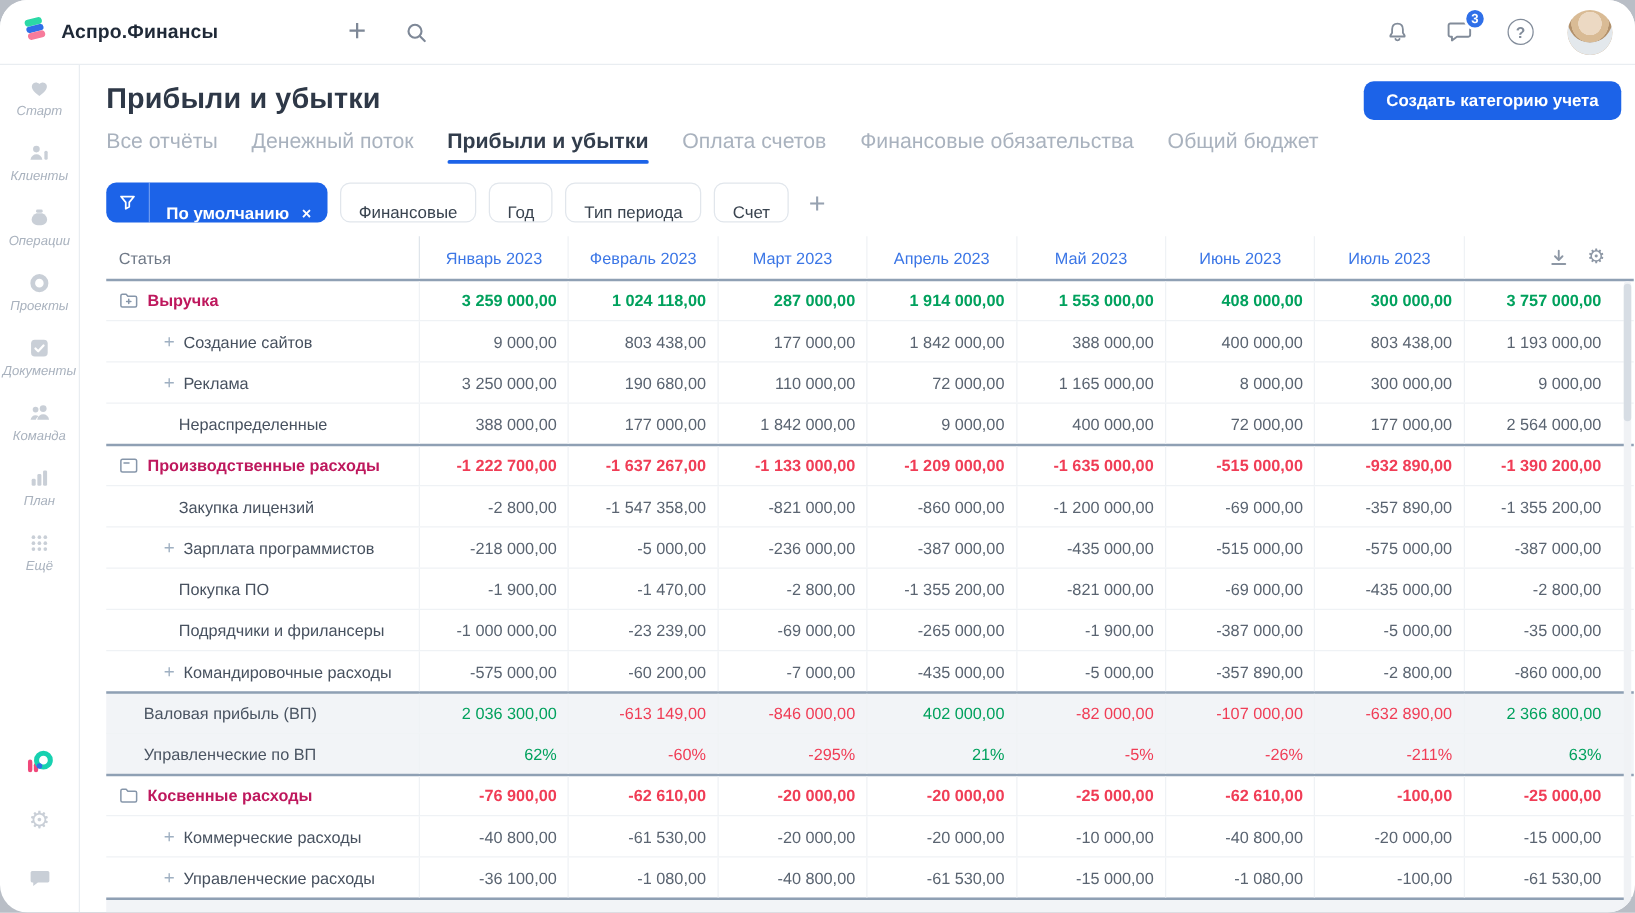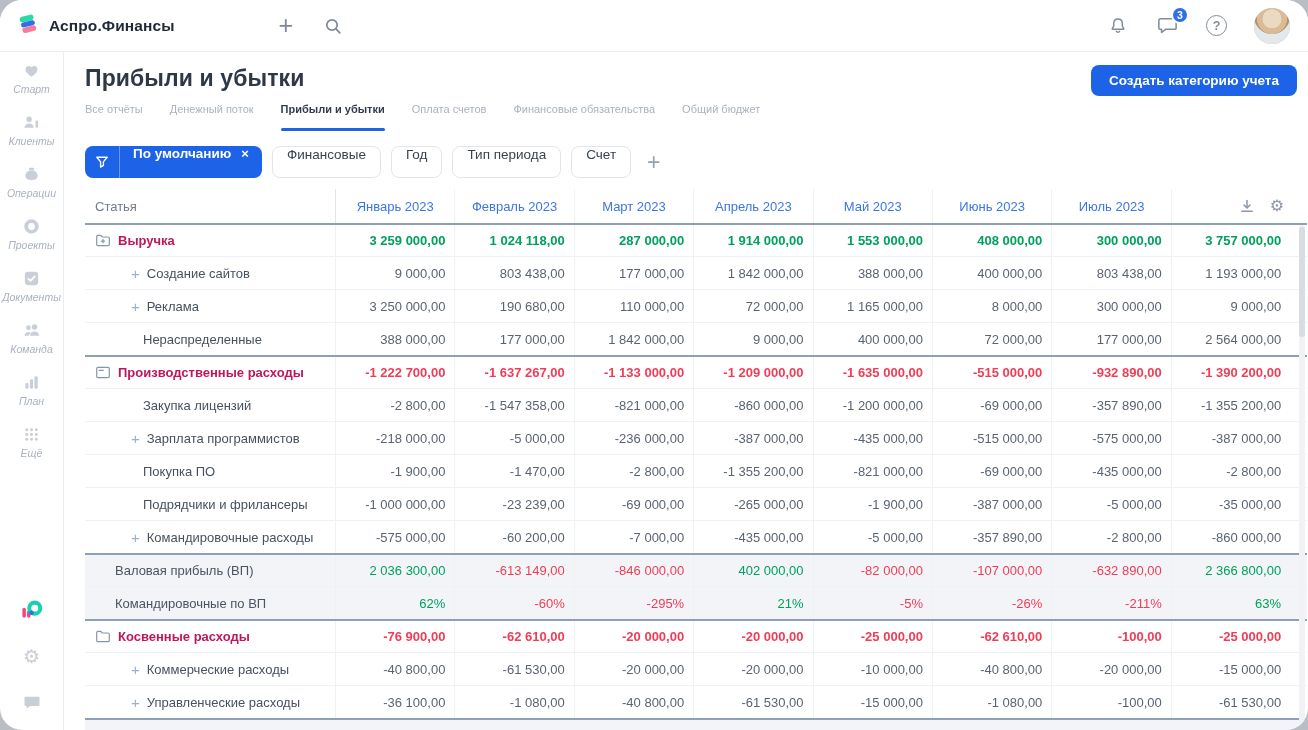--- a/index.html
+++ b/index.html
@@ -37,26 +37,26 @@
   .sidebar-footer{margin-top:auto;display:flex;flex-direction:column;align-items:center;gap:25px;padding-bottom:16px;}
   .foot-icon{width:22px;height:22px;display:flex;align-items:center;justify-content:center;color:var(--side-icon);cursor:pointer;font-size:19px;line-height:1;}
 
   
   .main{flex:1;min-width:0;padding:13px 0 0 21px;display:flex;flex-direction:column;}
   .page-head{display:flex;align-items:flex-start;justify-content:space-between;padding-right:11px;height:36px;}
   .page-title{font-size:23px;font-weight:600;color:var(--text-dark);letter-spacing:.1px;}
   .create-btn{height:31px;padding:0 18px;border:none;border-radius:8px;background:var(--primary);color:#fff;font-size:13.5px;font-weight:600;font-family:inherit;cursor:pointer;}
 
   .tabs{display:flex;gap:27px;margin-top:7px;height:27px;}
-  .tab{font-size:11px;color:var(--muted);cursor:pointer;position:relative;white-space:nowrap;}
+  .tab{font-size:17px;color:var(--muted);cursor:pointer;position:relative;white-space:nowrap;}
   .tab.active{color:#323D4C;font-weight:600;}
   .tab.active::after{content:"";position:absolute;left:0;right:0;bottom:-6px;height:3px;border-radius:2px;background:var(--primary);}
 
   .filters{display:flex;align-items:center;gap:10px;margin-top:21px;height:32px;}
-  .chip{height:32px;display:flex;align-items:flex-start;padding:0 14px;border-radius:8px;border:1px solid #E1E6EC;background:#fff;font-size:13.5px;color:#39434F;cursor:pointer;white-space:nowrap;}
+  .chip{height:32px;display:flex;align-items:flex-end;padding:0 14px;border-radius:8px;border:1px solid #E1E6EC;background:#fff;font-size:13.5px;color:#39434F;cursor:pointer;white-space:nowrap;}
   .chip-default{background:var(--primary);border:none;color:#fff;padding:0;overflow:hidden;font-weight:600;}
   .chip-funnel{width:34px;height:100%;display:flex;align-items:center;justify-content:center;}
   .chip-sep{width:1px;height:100%;background:rgba(255,255,255,.35);}
   .chip-default .chip-label{padding:0 8px 0 13px;}
   .chip-close{padding:0 13px 0 2px;font-size:13px;cursor:pointer;}
   .chips-generated{display:flex;gap:10px;}
   .filter-add{font-size:23px;font-weight:300;color:#97A2B1;margin-left:6px;cursor:pointer;line-height:1;}
 
   
   .table{margin-top:11px;position:relative;width:1222px;font-size:13px;}
@@ -461,21 +461,21 @@
               <div class="cell num val-red">-613 149,00</div>
               <div class="cell num val-red">-846 000,00</div>
               <div class="cell num val-green">402 000,00</div>
               <div class="cell num val-red">-82 000,00</div>
               <div class="cell num val-red">-107 000,00</div>
               <div class="cell num val-red">-632 890,00</div>
               <div class="cell num val-green">2 366 800,00</div>
             </div>
             <div class="trow summary">
               <div class="cell label">
-                <span class="label-text">Командировочные по ВП</span>
+                <span class="label-text">Управленческие по ВП</span>
               </div>
               <div class="cell num val-green">62%</div>
               <div class="cell num val-red">-60%</div>
               <div class="cell num val-red">-295%</div>
               <div class="cell num val-green">21%</div>
               <div class="cell num val-red">-5%</div>
               <div class="cell num val-red">-26%</div>
               <div class="cell num val-red">-211%</div>
               <div class="cell num val-green">63%</div>
             </div>

